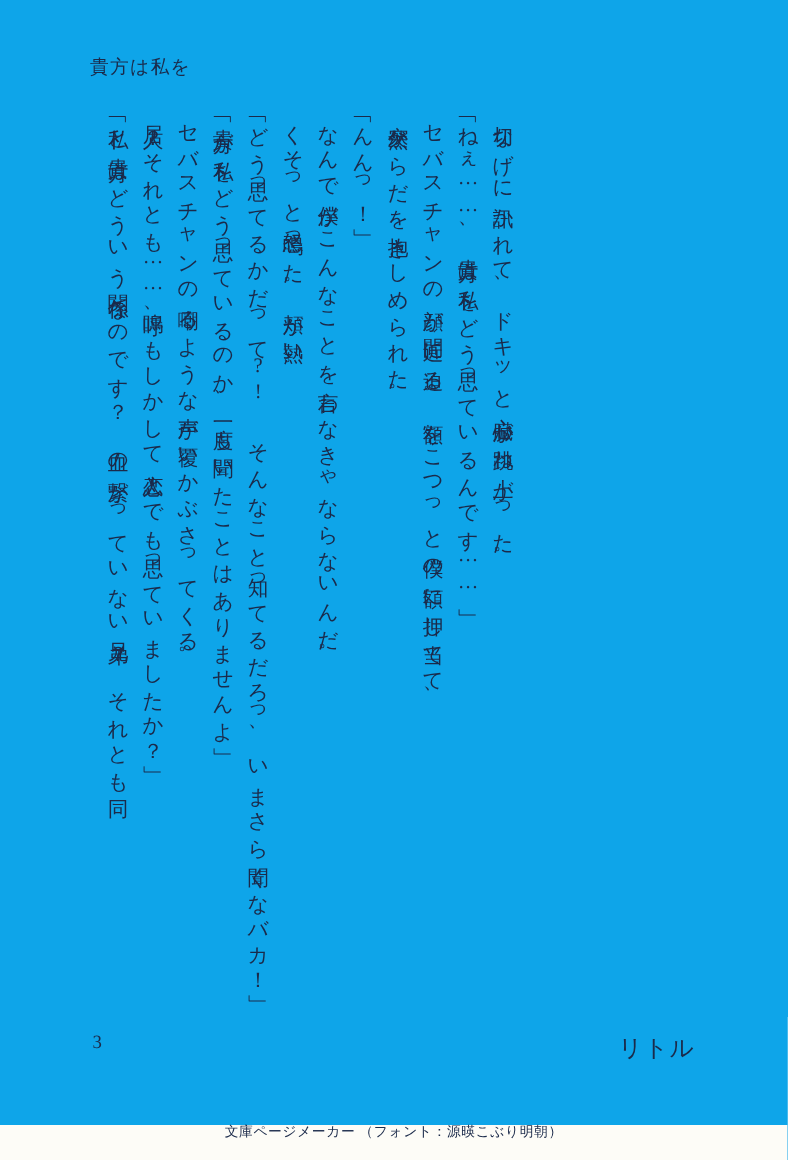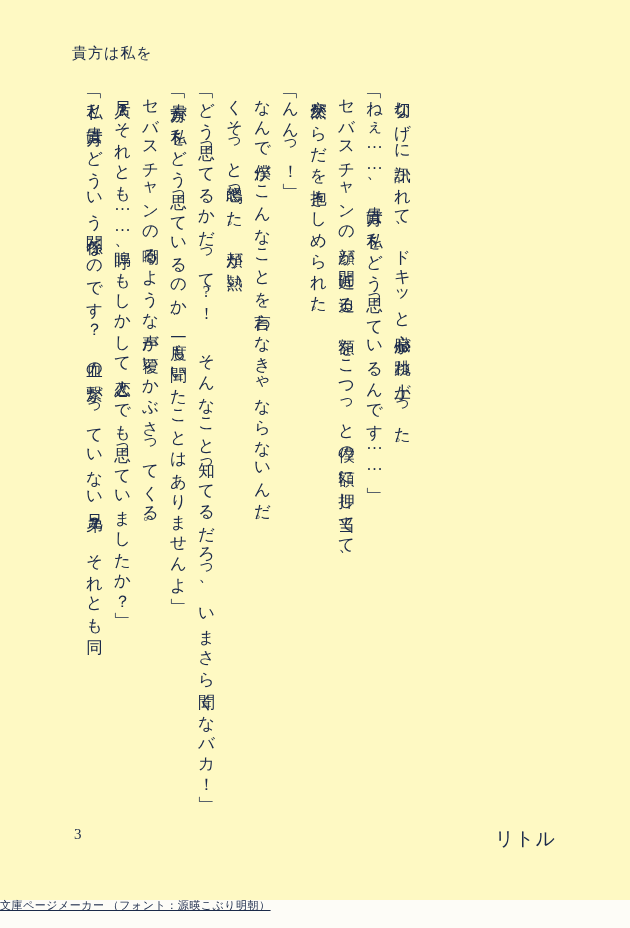--- a/index.html
+++ b/index.html
@@ -14,21 +14,21 @@
     color: #1b2a4a;
     overflow: hidden;
     position: relative;
   }
   .page {
     position: absolute;
     left: 0;
     top: 0;
     width: 630px;
     height: 900px;
-    background: #fef9c3;
+    background: #0ea5e9;
     box-sizing: border-box;
   }
   .page-title {
     position: absolute;
     left: 72px;
     top: 44px;
     font-size: 15px;
     letter-spacing: 1px;
     color: #1b2a4a;
     white-space: nowrap;
@@ -71,24 +71,24 @@
     color: #1b2a4a;
     white-space: pre-wrap;
     word-break: break-all;
     font-family: "Liberation Serif", "DejaVu Serif", serif;
   }
   .footer {
     position: absolute;
     left: 0;
     top: 898px;
     width: 630px;
+    text-align: center;
     font-size: 11px;
     color: #1b2a4a;
     letter-spacing: 0.5px;
-    text-decoration: underline;
   }
 </style>
 </head>
 <body>
 
 <div class="page">
 
   <div class="page-title">貴方は私を</div>
 
   <div class="body-area">

